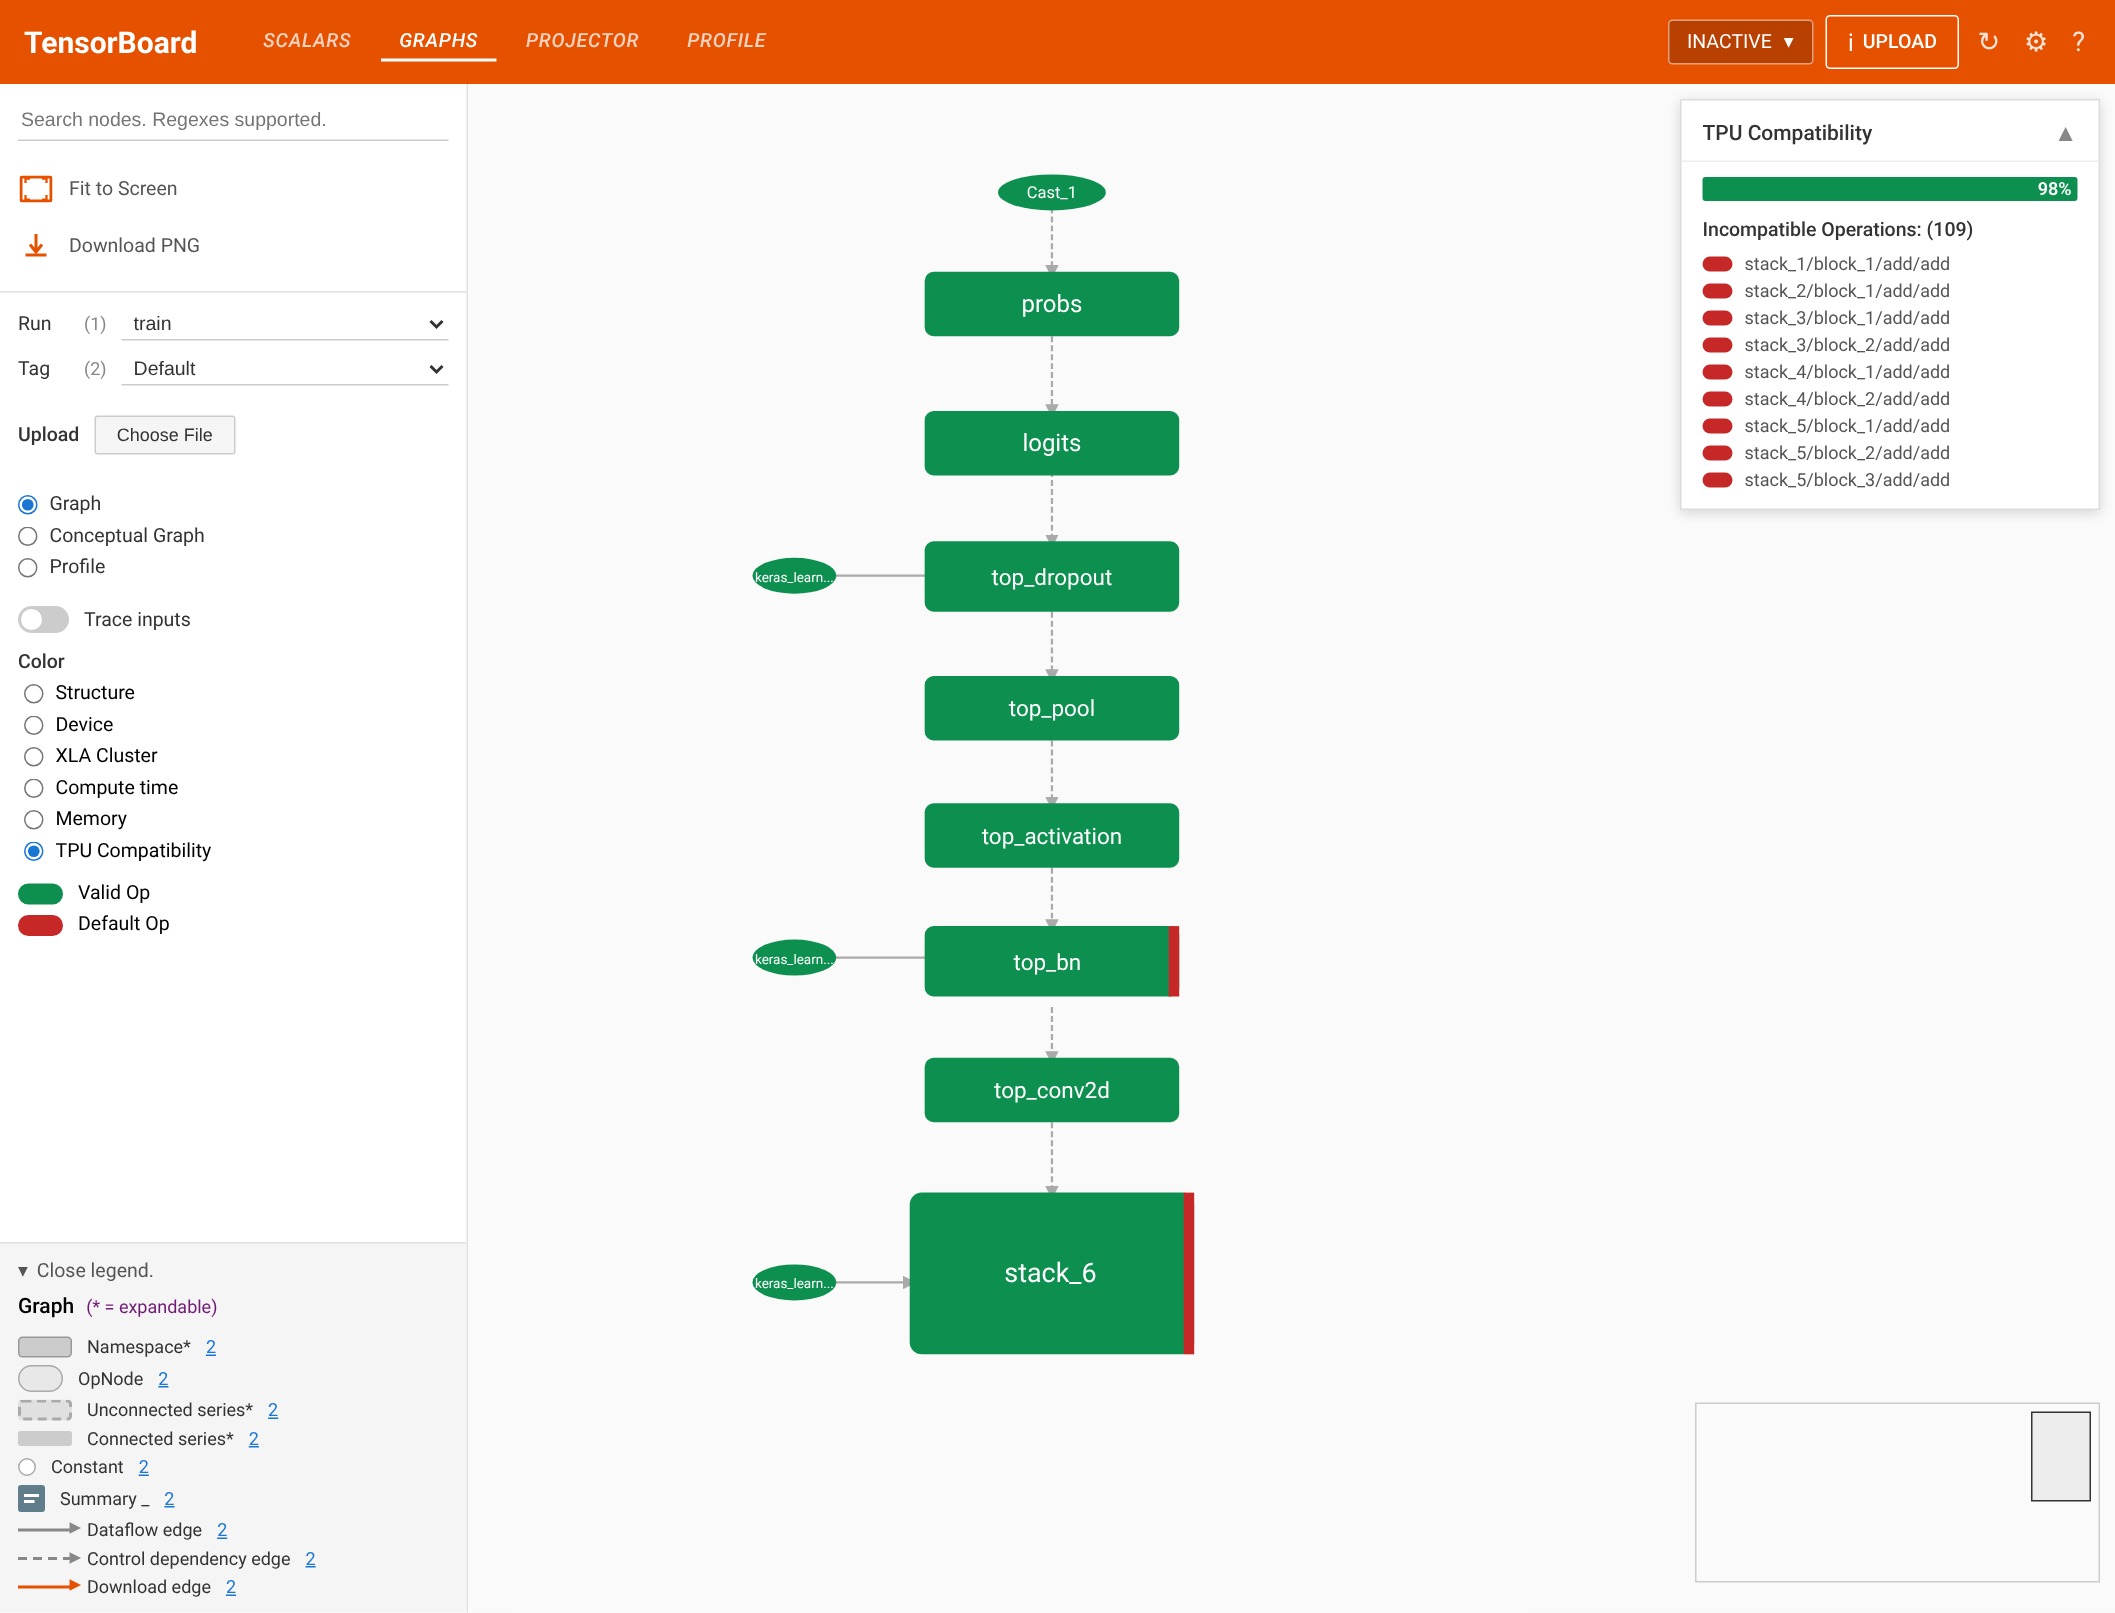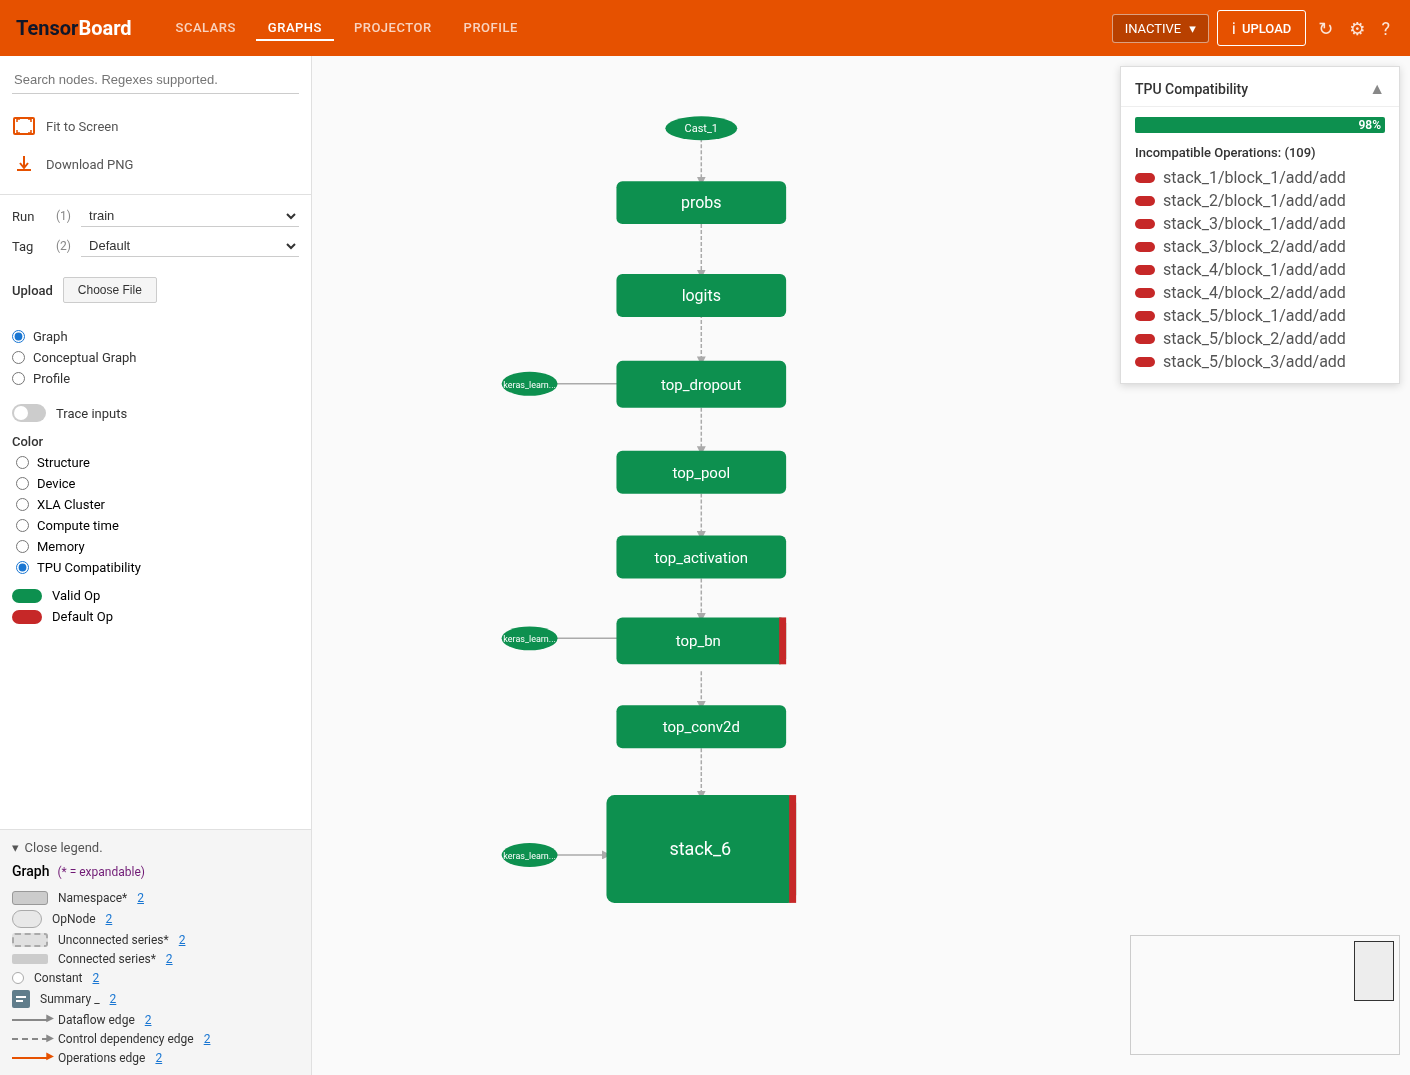--- a/index.html
+++ b/index.html
@@ -13,22 +13,22 @@
       align-items: center;
       padding: 0 16px;
       color: white;
     }
     .topnav-brand {
       font-size: 20px;
       font-weight: bold;
       color: #fff;
       margin-right: 32px;
     }
-    .topnav-brand span { color: #0f172a; }
-    .nav-links { display: flex; gap: 8px; flex: 1; }
+    .topnav-brand span { color: #ffffff; }
+    .nav-links { display: flex; gap: 8px; flex: 1; font-style: italic; }
     .nav-link {
       color: rgba(255,255,255,0.75);
       font-size: 13px;
       font-weight: 500;
       letter-spacing: 0.5px;
       padding: 4px 12px;
       cursor: pointer;
       text-transform: uppercase;
       border-bottom: 2px solid transparent;
     }
@@ -410,21 +410,21 @@
     .tpu-list {
       padding: 0 14px 12px;
       display: flex;
       flex-direction: column;
       gap: 4px;
     }
     .tpu-list-item {
       display: flex;
       align-items: center;
       gap: 8px;
-      font-size: 16px;
+      font-size: 12px;
       color: #555;
     }
     .tpu-red-pill {
       width: 20px; height: 10px;
       background: #c62828;
       border-radius: 5px;
       flex-shrink: 0;
     }
 
     
@@ -651,21 +651,21 @@
           <span>Dataflow edge</span>
           <span class="legend-link">2</span>
         </div>
         <div class="legend-row">
           <div class="legend-edge-control"></div>
           <span>Control dependency edge</span>
           <span class="legend-link">2</span>
         </div>
         <div class="legend-row">
           <div class="legend-edge-ref"></div>
-          <span>Operations edge</span>
+          <span>Download edge</span>
           <span class="legend-link">2</span>
         </div>
       </div>
     </div>
   </div>
 
   <div class="graph-area">
     <svg class="graph-svg" viewBox="0 0 1100 1020" preserveAspectRatio="xMidYMid meet">
 
       <defs>

